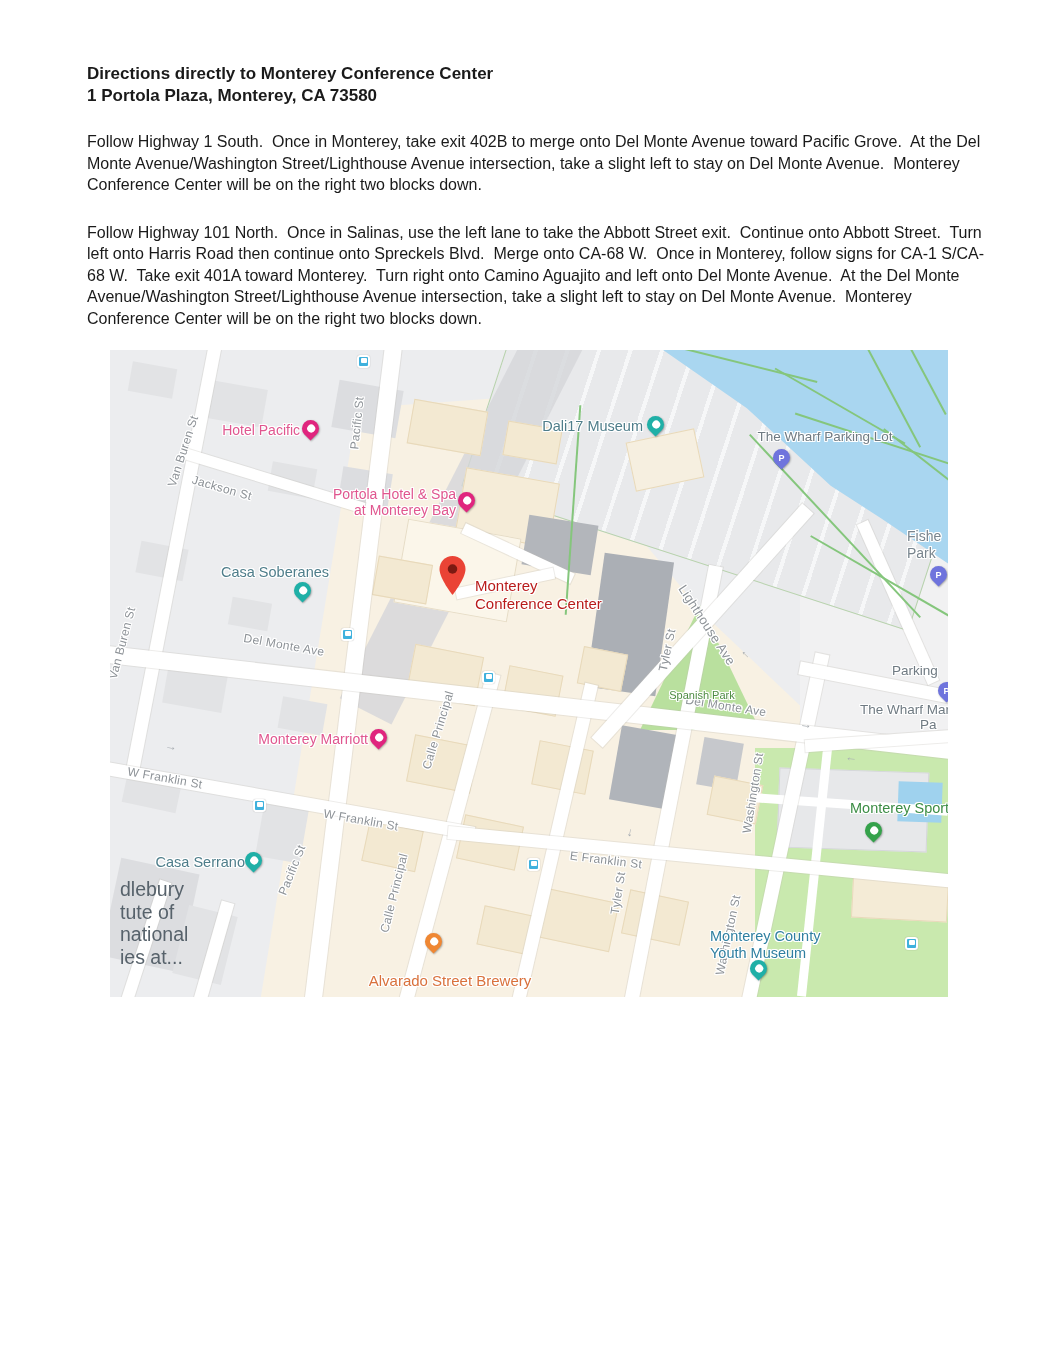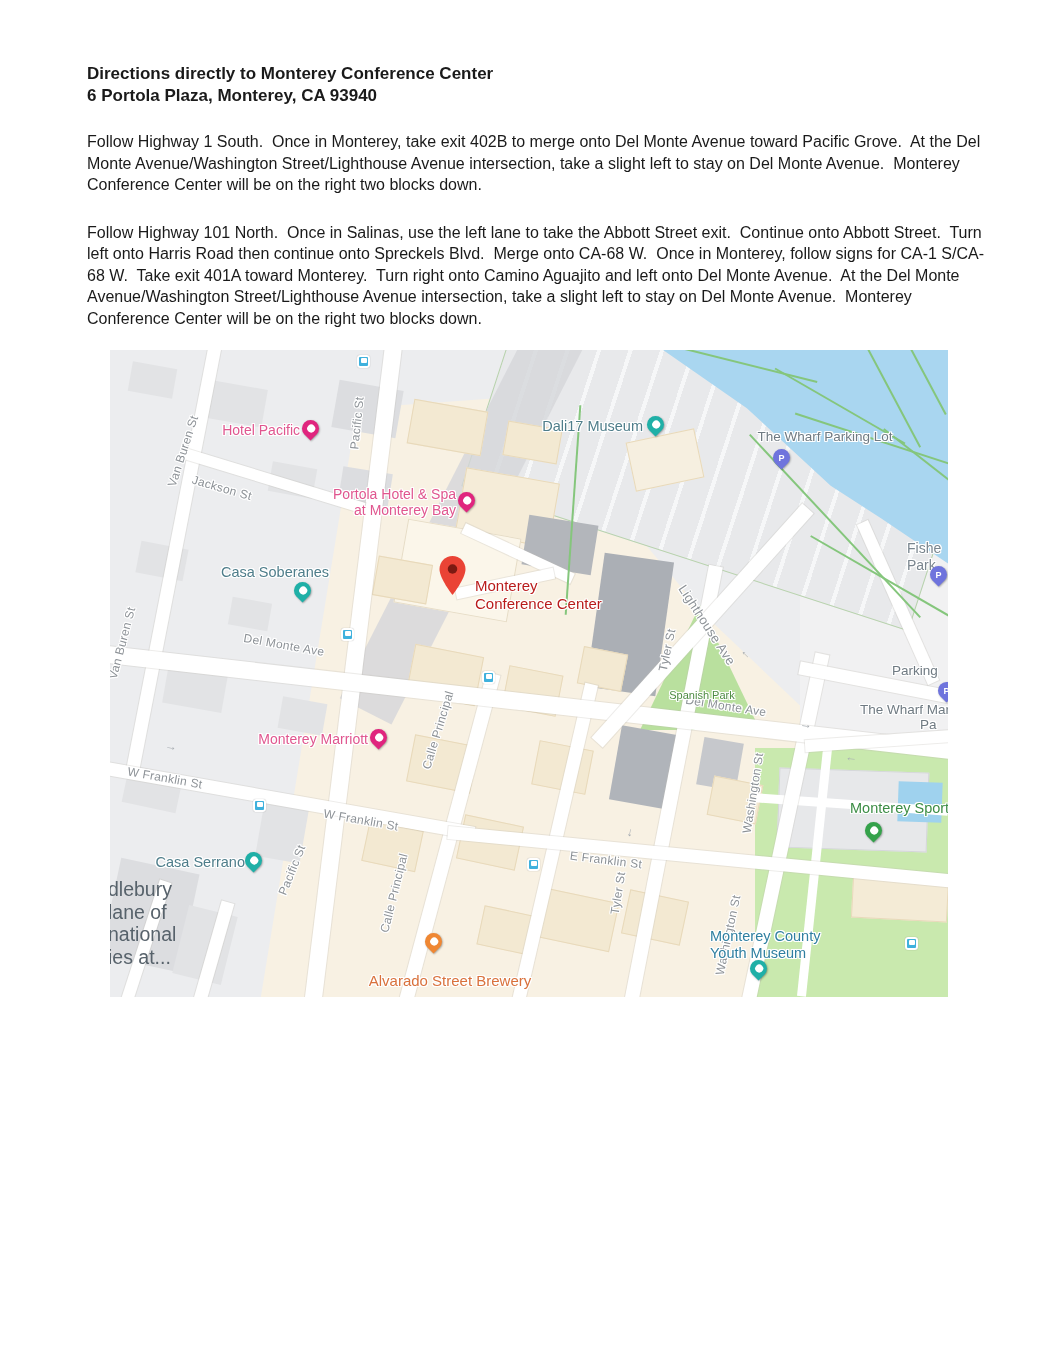--- a/index.html
+++ b/index.html
@@ -19,21 +19,21 @@
   .halo { text-shadow:-1px -1px 0 #fff,1px -1px 0 #fff,-1px 1px 0 #fff,1px 1px 0 #fff,0 1px 0 #fff,0 -1px 0 #fff,1px 0 0 #fff,-1px 0 0 #fff; }
   .slbl { position:absolute; font-size:12px; color:#8d9297; white-space:nowrap; letter-spacing:.3px; }
   .plbl { position:absolute; white-space:nowrap; font-size:13.5px; color:#6f7a82; }
   .pink  { color:#e0568f; font-size:14px; }
   .landmark { color:#4e7d8a;text-align:right; }
   .greenlbl { color:#4c8b41; font-size:11px; }
   .museumlbl { color:#2f7fa0; font-size:14.5px; line-height:17px; }
   .orangelbl { color:#d9713c; font-size:15px; }
   .destlbl { color:#b91c1c; font-size:15px; line-height:18px; }
   .grayplbl { color:#79858e; font-size:14px; line-height:17px; }
-  .cutlbl { color:#57626b; font-size:19.5px; line-height:22.5px; }
+  .cutlbl { color:#57626b; font-size:19.5px; line-height:22.5px;margin-left:12px; }
   .pin { position:absolute; width:17px; height:17px; border-radius:50% 50% 50% 0; transform:rotate(-45deg); box-shadow:0 1px 2px rgba(0,0,0,.35); }
   .pin::after { content:""; position:absolute; inset:4.5px; background:#fff; border-radius:50%; }
   .pin.pp::after { display:none; }
   .pin .pg { position:absolute; inset:0; display:flex; align-items:center; justify-content:center; transform:rotate(45deg); color:#fff; font-size:9px; font-weight:bold; }
   .p-pink { background:#e0257e; } .p-teal { background:#1fb0a7; } .p-purple { background:#6f74dd; }
   .p-green { background:#35a24b; } .p-orange { background:#ef8733; }
   .bus { position:absolute; width:13px; height:13px; background:#3fb1dd; border:2px solid #ffffff; border-radius:3px; box-shadow:0 0 1px rgba(0,0,0,.35); }
   .bus::after { content:""; position:absolute; left:1.5px; top:1px; width:6px; height:5px; background:#ffffff; border-radius:1px; }
   .arw { position:absolute; color:#a8adb2; font-size:12px; line-height:12px; }
   .bld { position:absolute; }
@@ -43,21 +43,21 @@
   .b-dark { background:#abafb5; }
   .gline { position:absolute; height:2px; background:#85c67c; }
 </style>
 </head>
 <body>
 
 <div class="page">
 
   <h1 class="title">
     <span style="display:block">Directions directly to Monterey Conference Center</span>
-    <span style="display:block">6 Portola Plaza, Monterey, CA 93940</span>
+    <span style="display:block">1 Portola Plaza, Monterey, CA 73580</span>
   </h1>
 
   <section class="sec1">
     <p class="body-p">Follow Highway 1 South.  Once in Monterey, take exit 402B to merge onto Del Monte Avenue toward Pacific Grove.  At the Del Monte Avenue/Washington Street/Lighthouse Avenue intersection, take a slight left to stay on Del Monte Avenue.  Monterey Conference Center will be on the right two blocks down.</p>
   </section>
 
   <section class="sec2">
     <p class="body-p">Follow Highway 101 North.  Once in Salinas, use the left lane to take the Abbott Street exit.  Continue onto Abbott Street.  Turn left onto Harris Road then continue onto Spreckels Blvd.  Merge onto CA-68 W.  Once in Monterey, follow signs for CA-1 S/CA-68 W.  Take exit 401A toward Monterey.  Turn right onto Camino Aguajito and left onto Del Monte Avenue.  At the Del Monte Avenue/Washington Street/Lighthouse Avenue intersection, take a slight left to stay on Del Monte Avenue.  Monterey Conference Center will be on the right two blocks down.</p>
   </section>
 
@@ -215,39 +215,39 @@
 
     <span class="plbl greenlbl halo" style="left:740px;top:458px;transform:translate(0,-50%);font-size:14.5px;color:#3c8d45;">Monterey Sport</span>
     <div class="pin p-green" style="left:755px;top:472px;"></div>
 
     <span class="plbl museumlbl halo" style="left:600px;top:578px;">
       <span style="display:block">Monterey County</span>
       <span style="display:block">Youth Museum</span>
     </span>
     <div class="pin p-teal" style="left:640px;top:610px;"></div>
 
-    <span class="plbl grayplbl halo" style="left:797px;top:190px;">
+    <span class="plbl grayplbl halo" style="left:797px;top:178px;">
       <span style="display:block">Fishe</span>
       <span style="display:block">Park</span>
     </span>
     <div class="pin pp p-purple" style="left:820px;top:216px;">
         <span class="pg">P</span>
       </div>
 
     <span class="plbl halo" style="left:782px;top:320px;transform:translate(0,-50%);">Parking</span>
     <div class="pin pp p-purple" style="left:828px;top:332px;">
         <span class="pg">P</span>
       </div>
 
     <span class="plbl halo" style="left:750px;top:352px;">
       <span style="display:block">The Wharf Mar</span>
       <span style="display:block;padding-left:60px">Pa</span>
     </span>
 
     <span class="plbl cutlbl" style="left:-2px;top:528px;">
       <span style="display:block">dlebury</span>
-      <span style="display:block">lane of</span>
+      <span style="display:block">tute of</span>
       <span style="display:block">national</span>
       <span style="display:block">ies at...</span>
     </span>
 
   </div>
 </div>
 
 </body></html>

